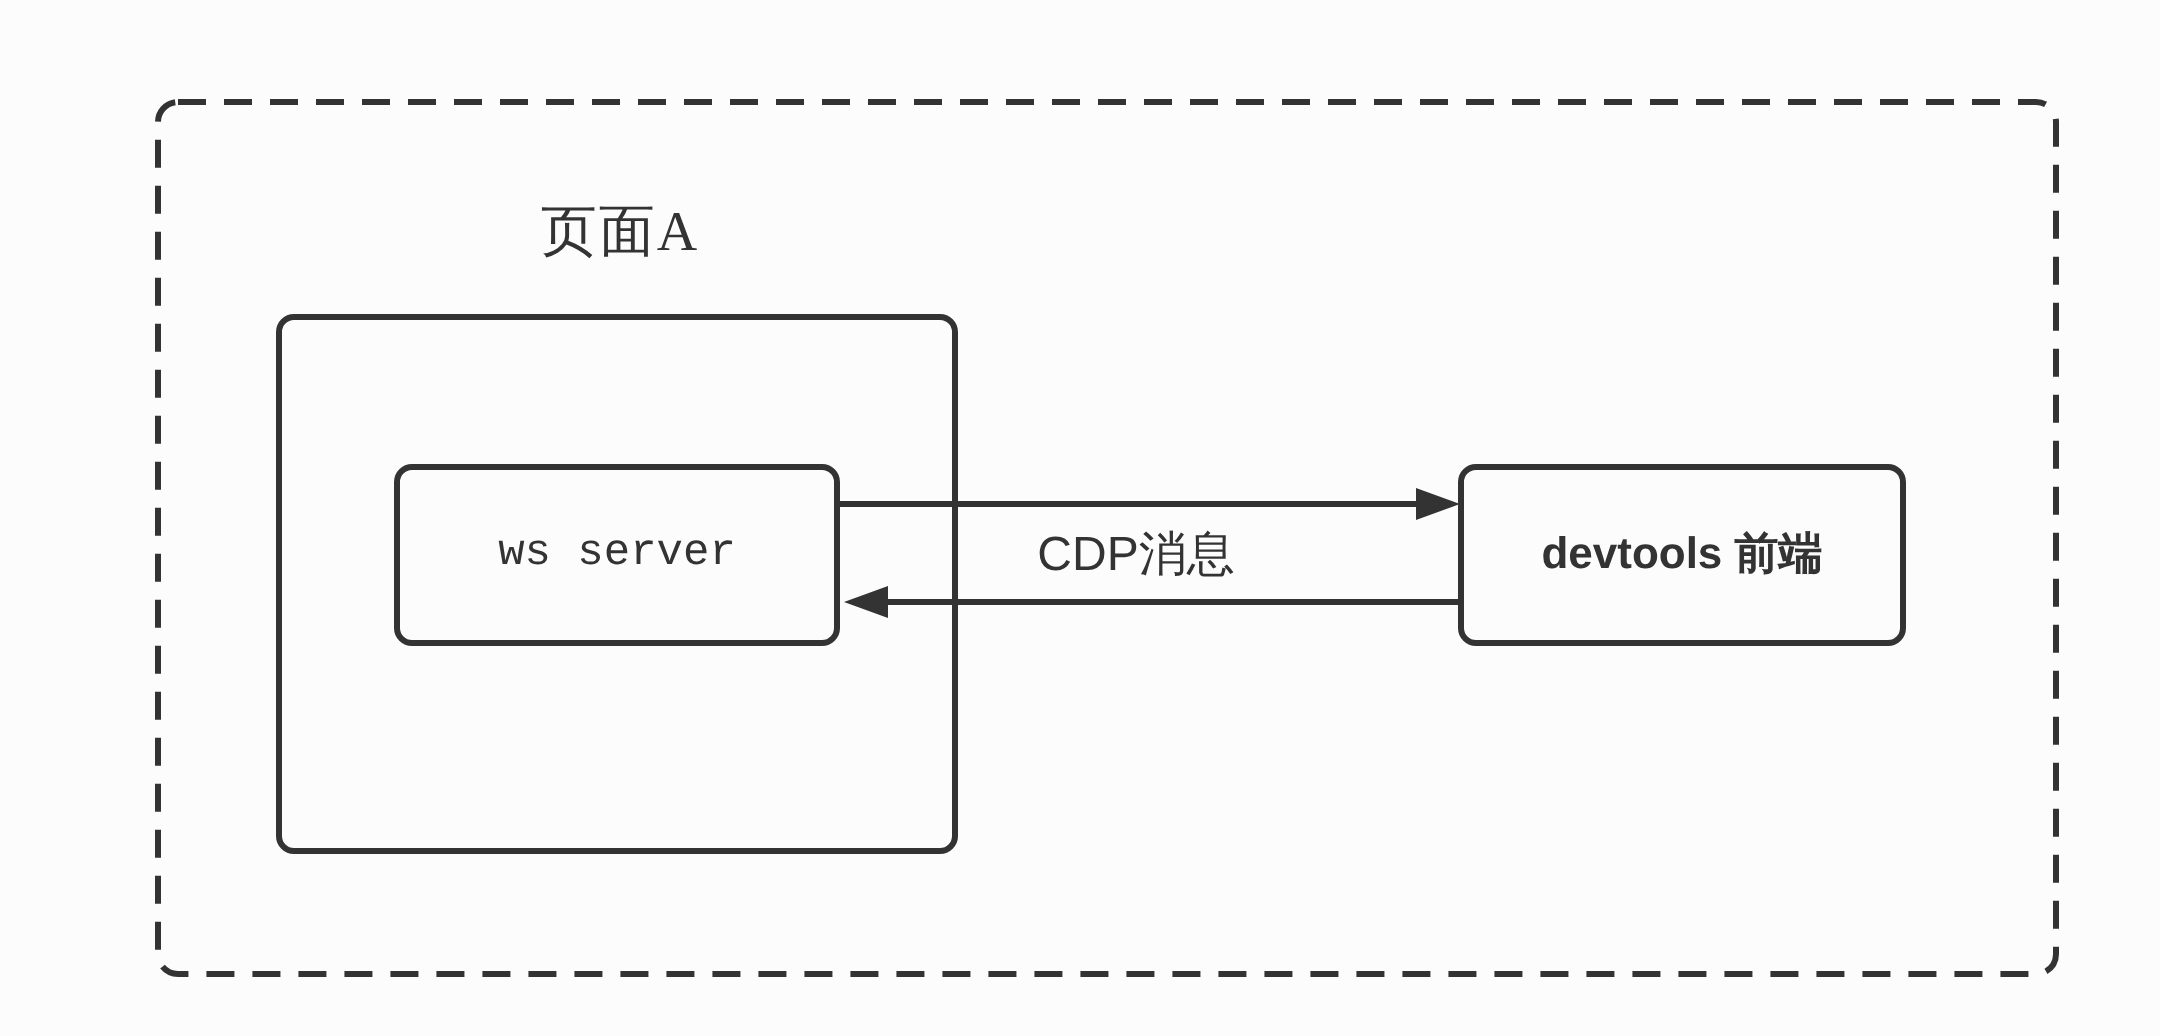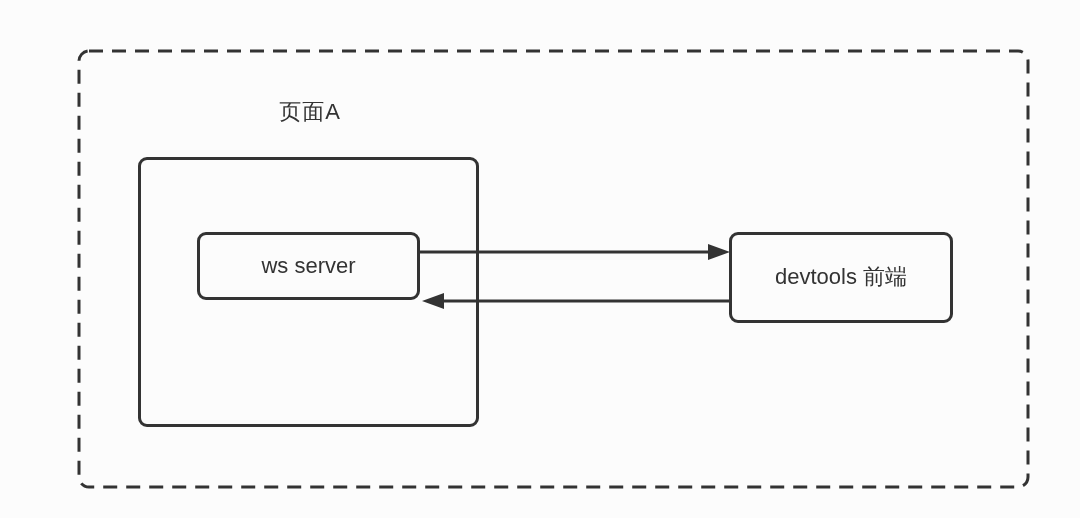--- a/index.html
+++ b/index.html
@@ -17,38 +17,38 @@
   }
   .canvas{position:relative;width:1080px;height:518px;}
 
   .svg-layer{
     position:absolute;left:0;top:0;width:1080px;height:518px;
     pointer-events:none;
   }
 
   .page-label{
     position:absolute;left:240px;top:97px;width:140px;
-    text-align:center;font-size:22px;letter-spacing:1px;
+    text-align:center;font-size:28px;letter-spacing:1px;font-family:Liberation Serif, serif;
   }
 
   .inner-box{
     position:absolute;left:138px;top:157px;width:341px;height:270px;
     border:3px solid var(--stroke);border-radius:9px;
     background:transparent;
   }
 
   .node{
     position:absolute;
     border:3px solid var(--stroke);border-radius:9px;
     background:var(--bg);
     display:flex;flex-direction:column;justify-content:center;align-items:center;
     font-size:22px;line-height:1.3;
   }
-  .node-ws{left:197px;top:232px;width:223px;height:68px;}
-  .node-devtools{left:729px;top:232px;width:224px;height:91px;}
+  .node-ws{left:197px;top:232px;width:223px;height:91px;font-family:Liberation Mono, monospace;}
+  .node-devtools{left:729px;top:232px;width:224px;height:91px;font-weight:bold;}
 
   .cdp-label{
     position:absolute;left:488px;top:261px;width:160px;
     text-align:center;font-size:24px;
   }
 
   .watermark{
     position:absolute;left:770px;top:466px;width:310px;
     font-size:26px;font-weight:bold;letter-spacing:1px;white-space:nowrap;
     color:rgba(248,248,248,0.95);
@@ -81,15 +81,16 @@
   <div class="inner-box"></div>
 
   <div class="node node-ws">
     <span>ws server</span>
   </div>
 
   <div class="node node-devtools">
     <span>devtools 前端</span>
   </div>
 
+  <div class="cdp-label">CDP消息</div>
 
 
 </div>
 
 </body></html>

